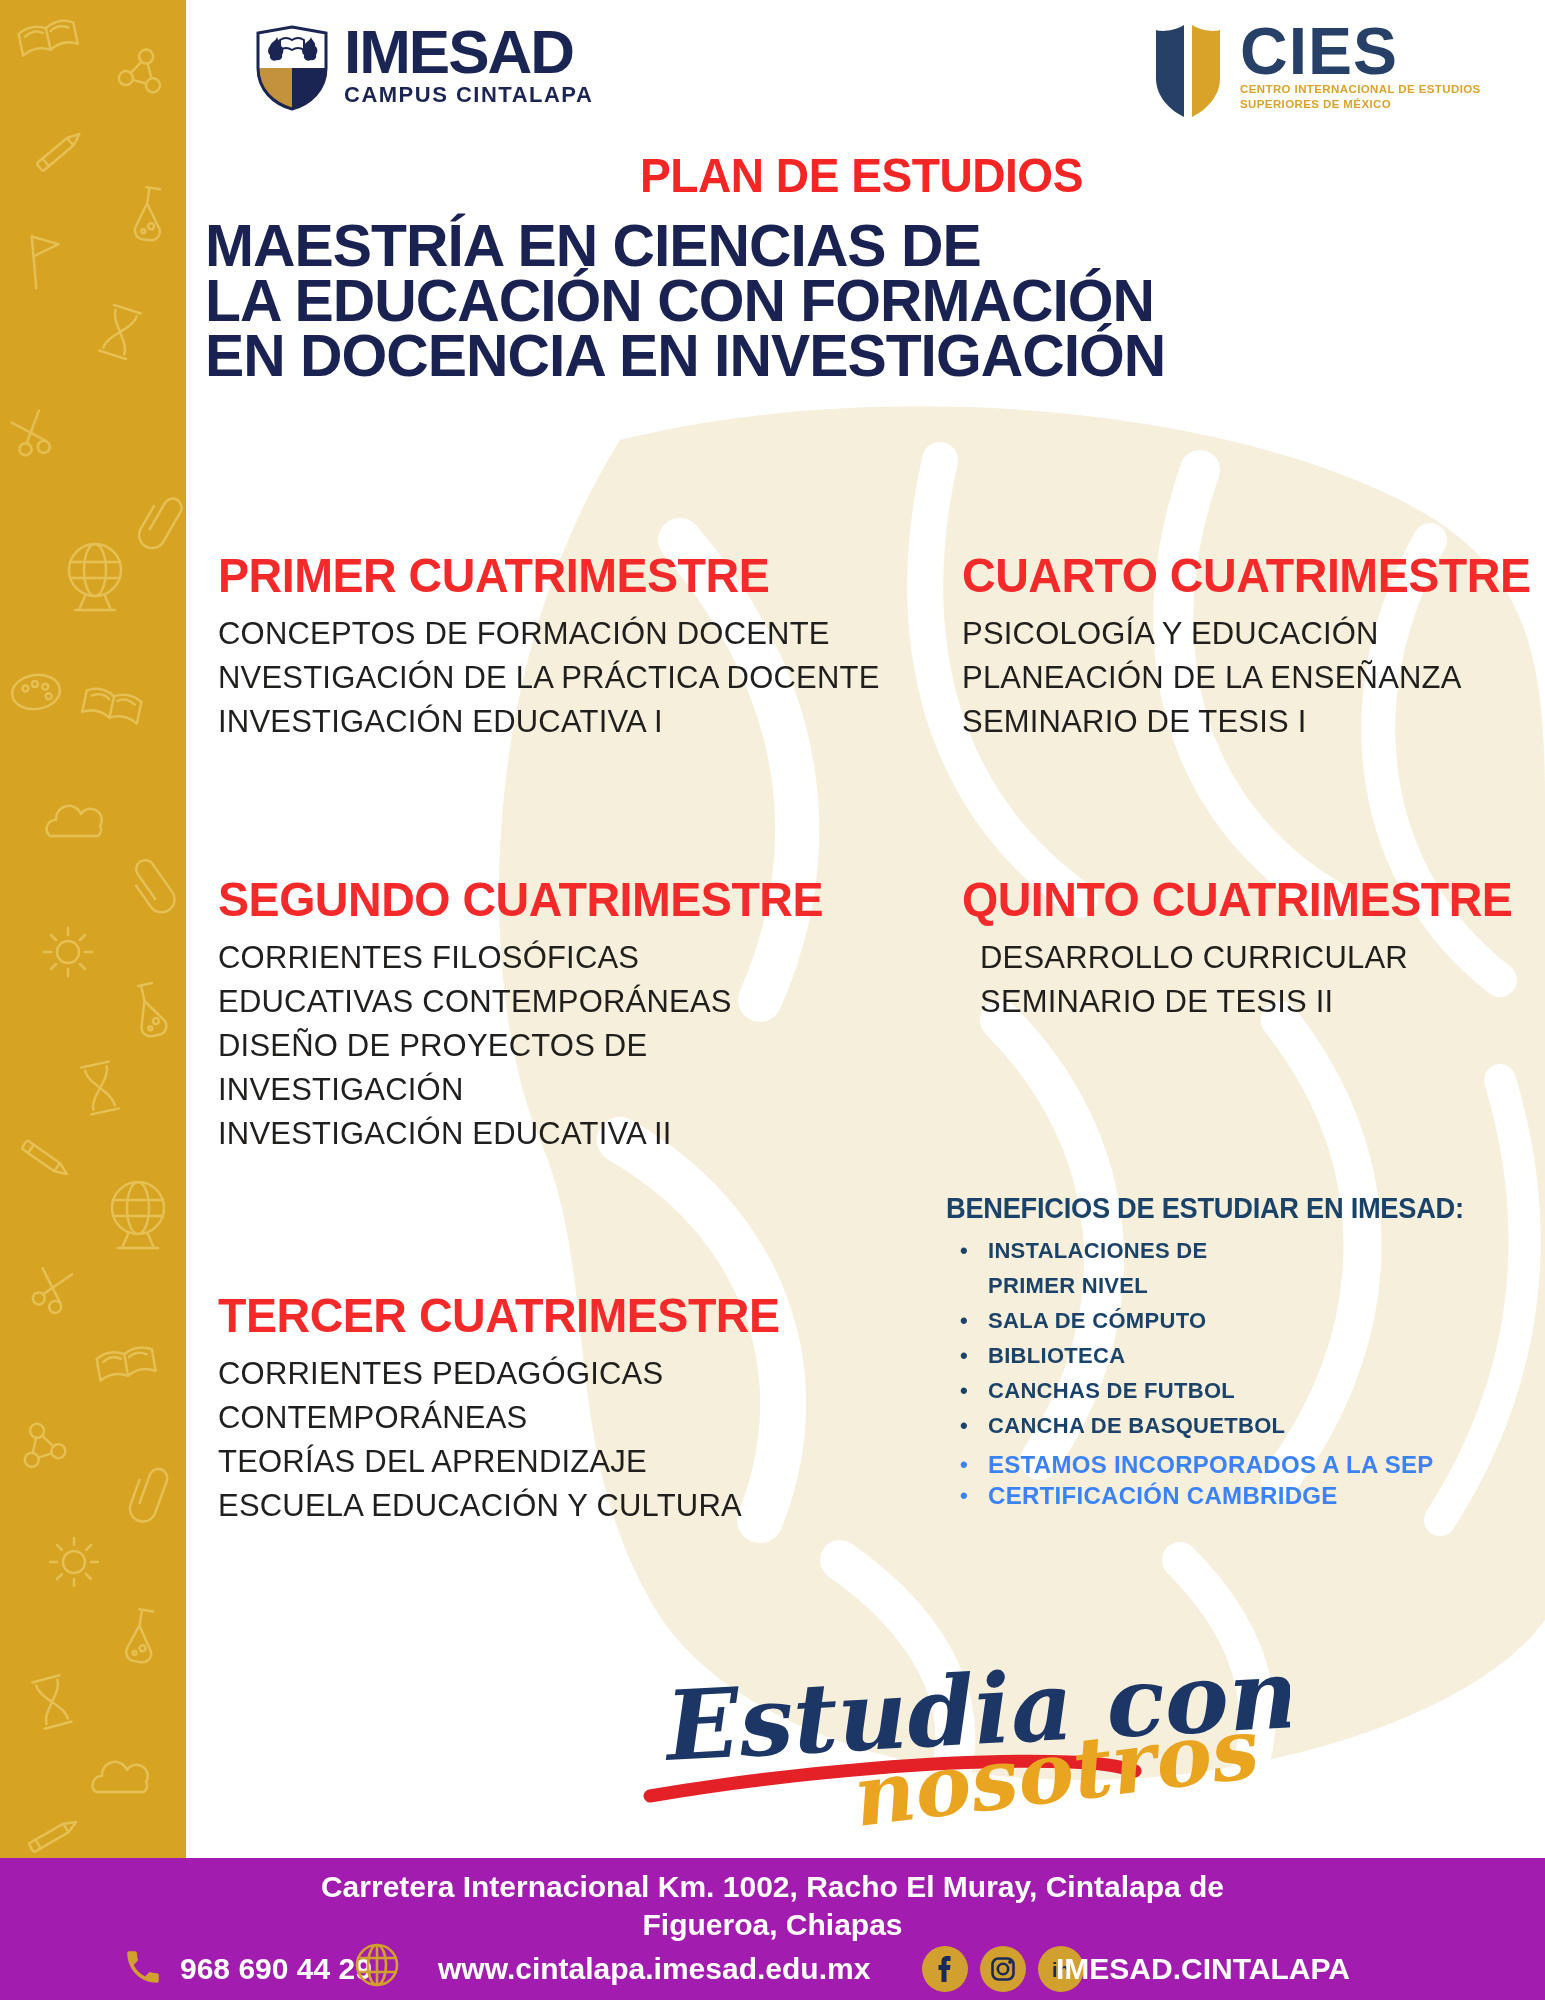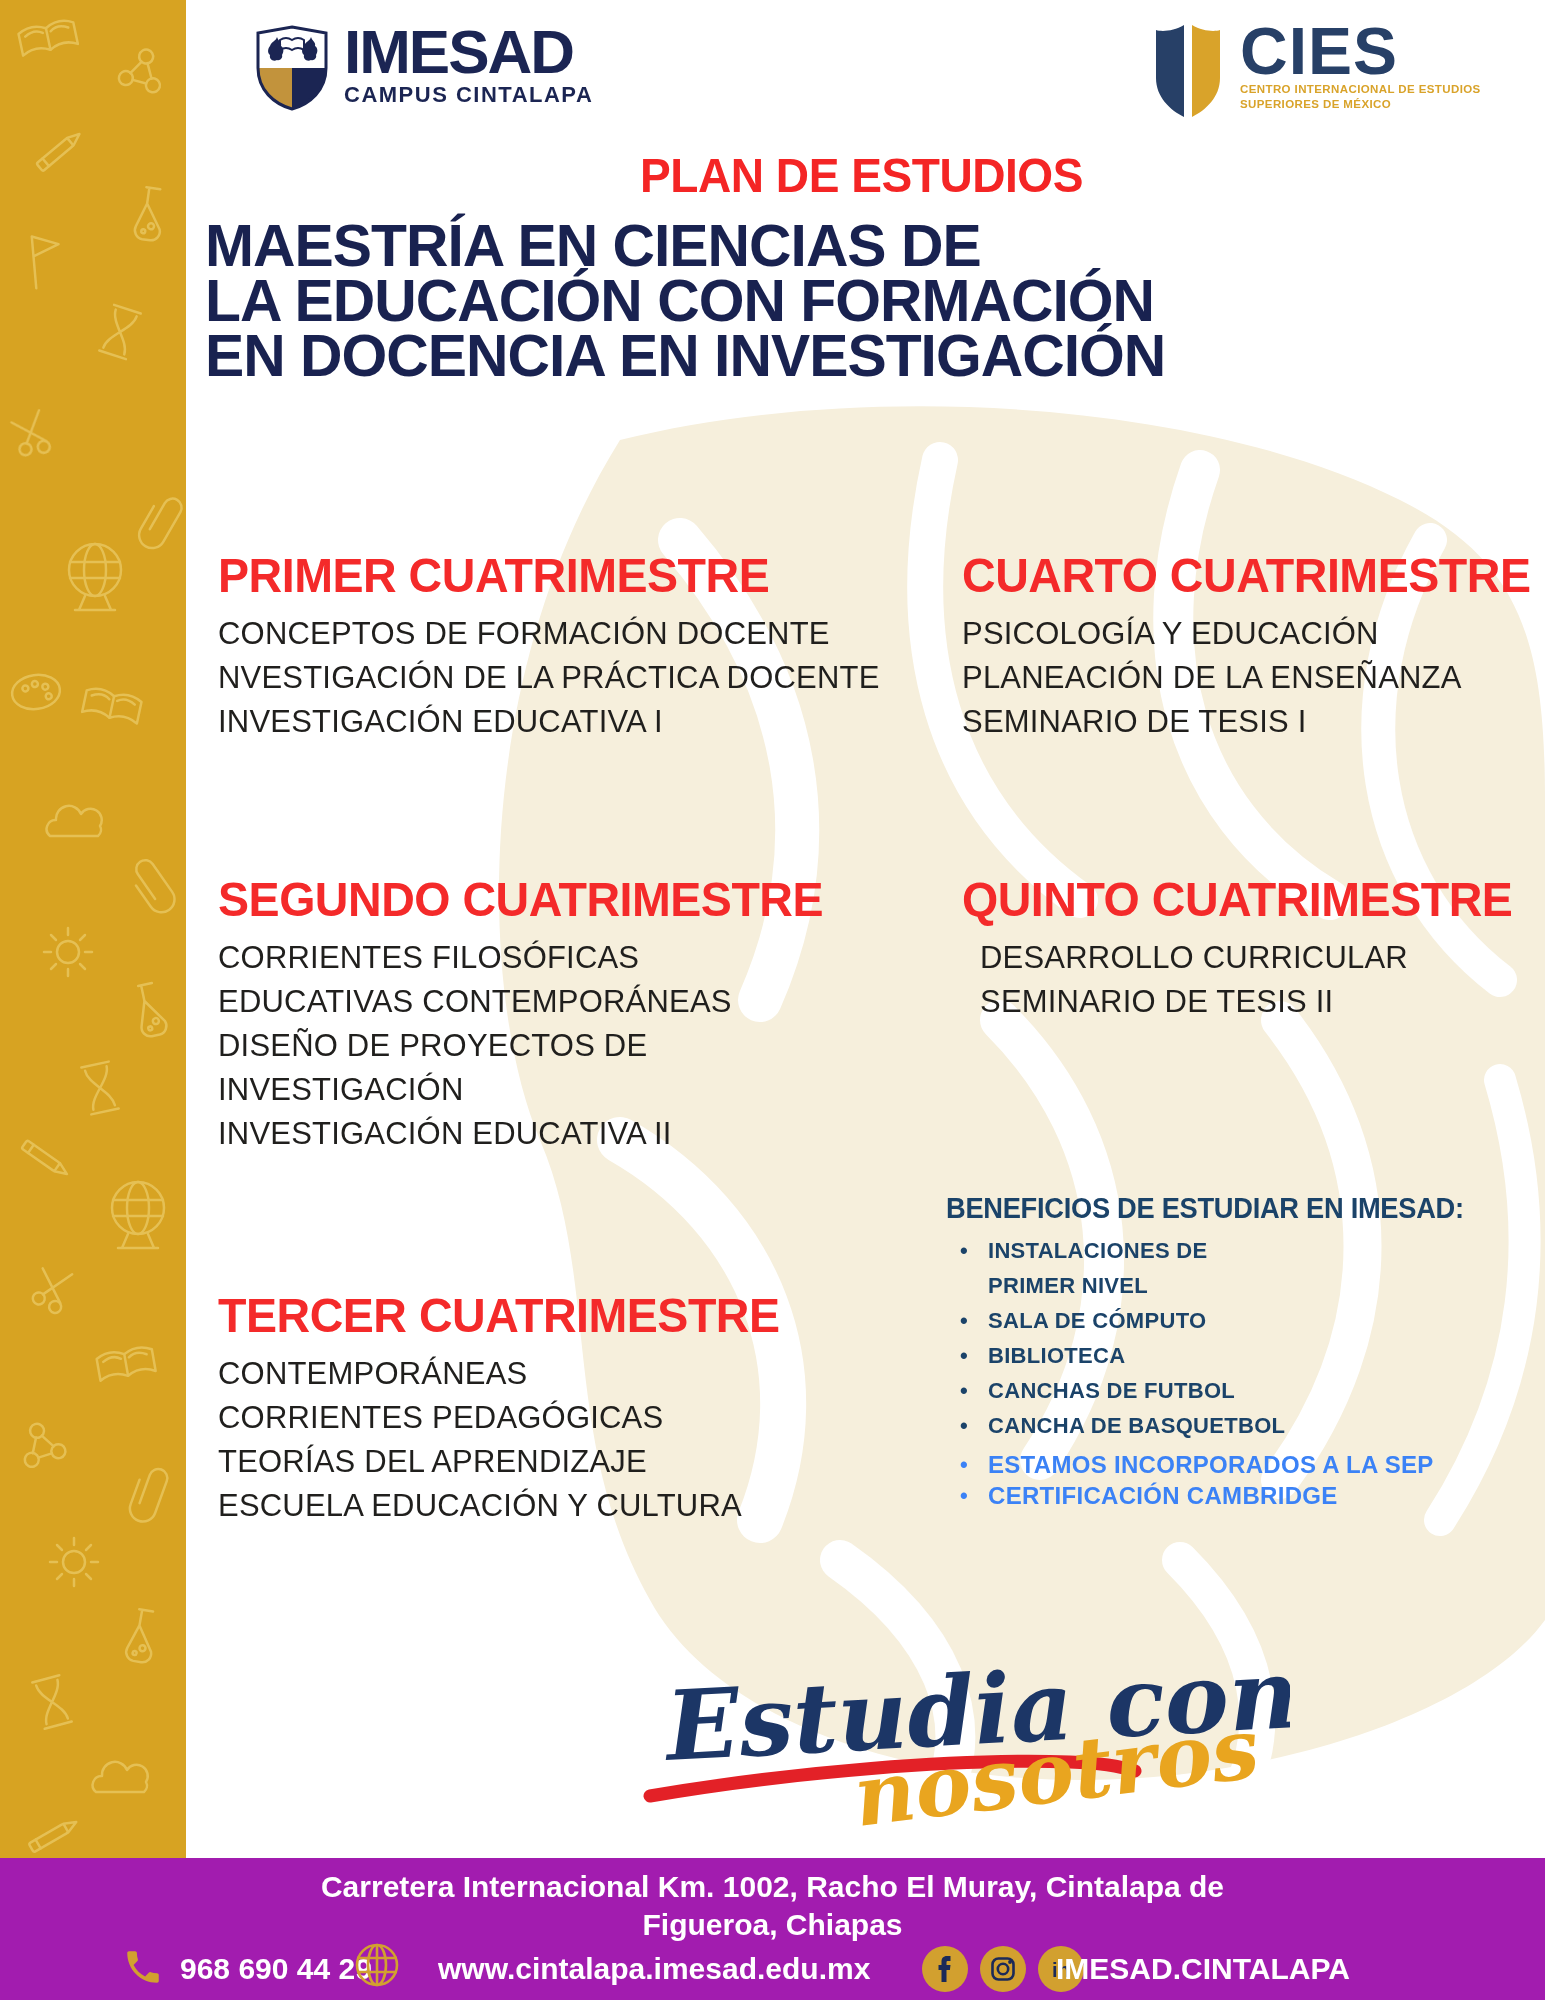--- a/index.html
+++ b/index.html
@@ -277,22 +277,22 @@
         <span>ESTAMOS INCORPORADOS A LA SEP</span>
       </div>
     <div class="benefit-row red">
         <span class="b-dot"></span>
         <span>CERTIFICACIÓN  CAMBRIDGE</span>
       </div>
   </div>
 
   <div class="abs sec-title" style="left:218px;top:1288px;">TERCER CUATRIMESTRE</div>
   <div class="abs courses" style="left:218px;top:1352px;">
+    <div>CORRIENTES PEDAGÓGICAS</div>
     <div>CONTEMPORÁNEAS</div>
-    <div>CORRIENTES PEDAGÓGICAS</div>
     <div>TEORÍAS DEL APRENDIZAJE</div>
     <div>ESCUELA EDUCACIÓN Y CULTURA</div>
   </div>
 
   <svg class="abs slogan-svg" width="700" height="255" viewBox="0 0 700 255">
     <path d="M60,208 C200,184 370,170 480,174 C510,175 530,178 545,183" stroke="#E32127" stroke-width="13" fill="none" stroke-linecap="round"></path>
     <text class="slogan-main" x="78" y="172" transform="rotate(-3 78 172)">Estudia con</text>
     <text class="slogan-sub" x="268" y="238" transform="rotate(-7 268 238)">nosotros</text>
   </svg>
 

